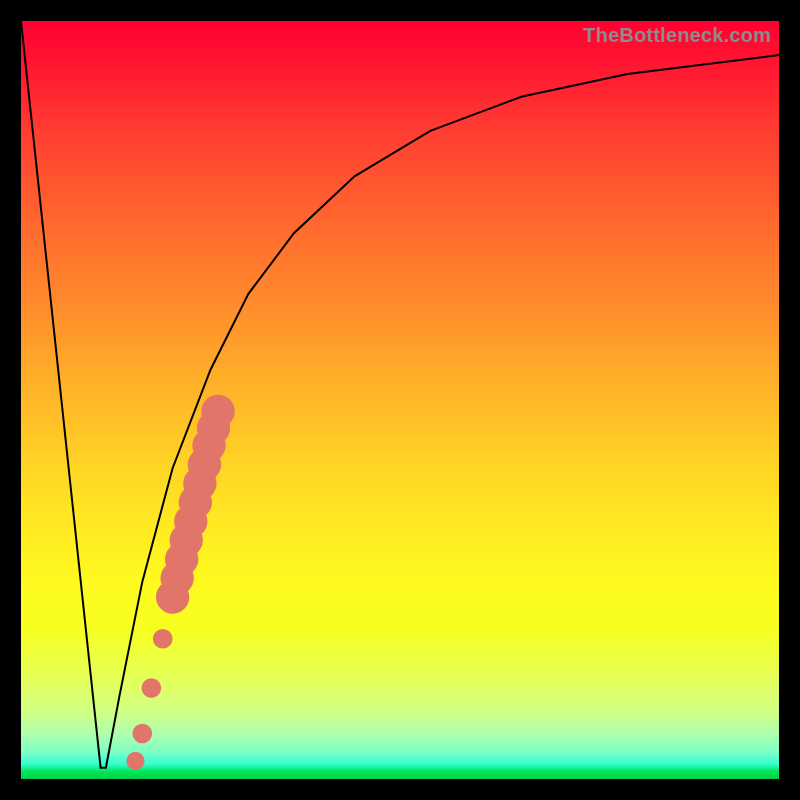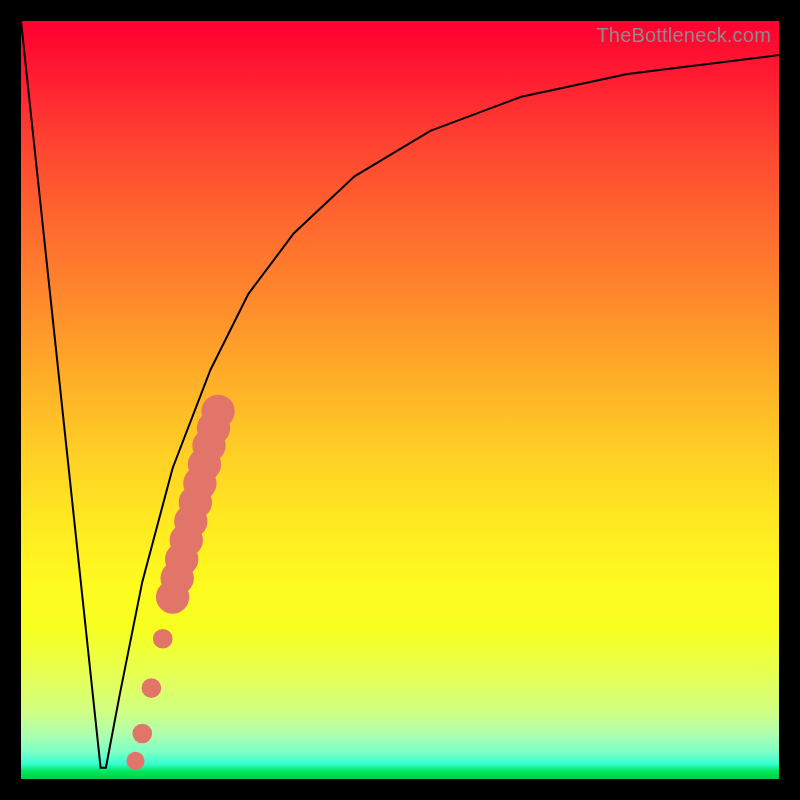--- a/index.html
+++ b/index.html
@@ -41,21 +41,21 @@
       #34ffd2 98%,
       #00e65a 99%,
       #00d044 100%
     );
   }
   .watermark {
     position: absolute;
     top: 3px;
     right: 8px;
     font-size: 20px;
-    font-weight: 400;
+    font-weight: 700;
     color: #8d8d8d;
     letter-spacing: 0.2px;
     user-select: none;
   }
   svg.curve {
     position: absolute;
     left: 0;
     top: 0;
     width: 758px;
     height: 758px;

